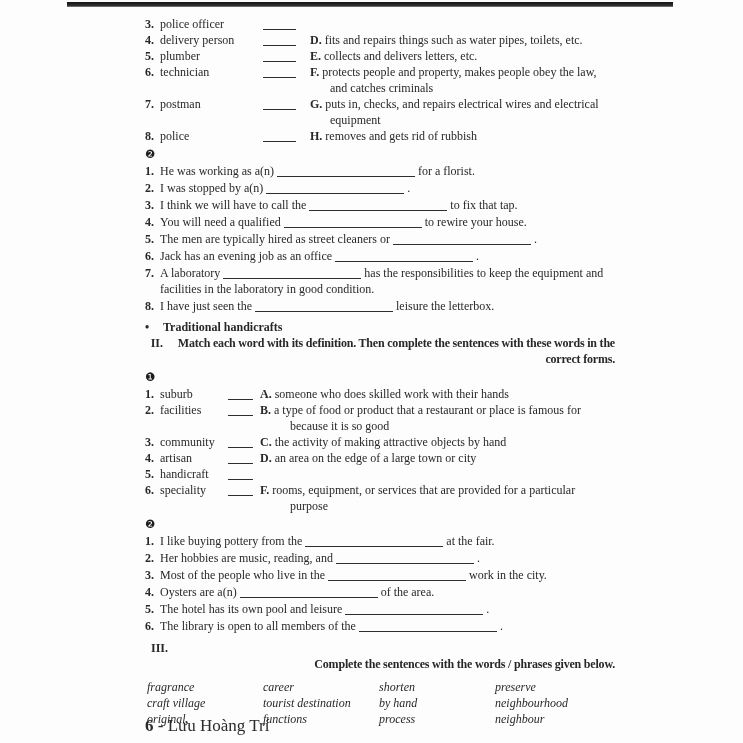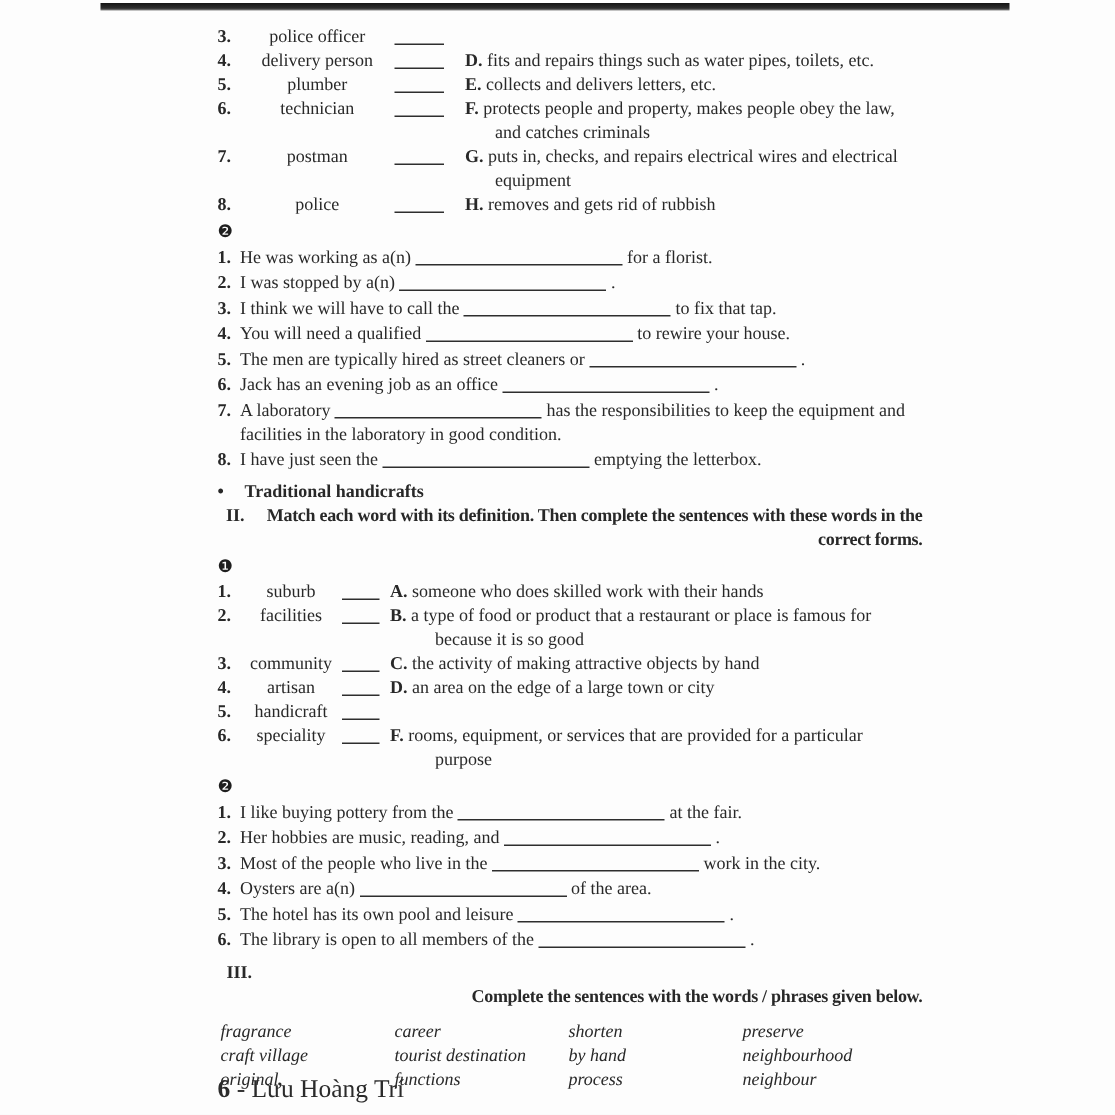--- a/index.html
+++ b/index.html
@@ -17,21 +17,21 @@
     position:absolute;left:67px;top:2px;width:606px;height:5px;
     background:linear-gradient(to bottom,#141414 0%,#2e2e2e 70%,#8a8a8a 100%);
   }
   .content{
     position:absolute;left:145px;top:16px;width:470px;
     font-size:12px;line-height:16px;
   }
   
   .mrow{display:flex;}
   .num{width:15px;flex:none;font-weight:bold;}
-  .mword{width:103px;flex:none;text-align:center;}
+  .mword{width:103px;flex:none;}
   .mline{width:33px;height:12px;flex:none;border-bottom:1.4px solid #2e2e2e;margin-right:14px;margin-top:1px;}
   .mdef{flex:1;padding-left:20px;text-indent:-20px;}
   .dletter{font-weight:bold;margin-right:3px;}
   
   .hc .mword{width:68px;}
   .hc .mline{width:25px;margin-right:7px;}
   .hc .mdef{padding-left:30px;text-indent:-30px;}
   
   .srow{display:flex;margin-bottom:1px;}
   .stext{flex:1;}
@@ -140,21 +140,21 @@
           <span class="stext"><span>Jack has an evening job as an office</span><span class="blank"></span><span>.</span></span>
         </div>
 
         <div class="srow">
           <span class="num">7.</span>
           <span class="stext"><span>A laboratory</span><span class="blank"></span><span>has the responsibilities to keep the equipment and facilities in the laboratory in good condition.</span></span>
         </div>
 
         <div class="srow">
           <span class="num">8.</span>
-          <span class="stext"><span>I have just seen the</span><span class="blank"></span><span>emptying the letterbox.</span></span>
+          <span class="stext"><span>I have just seen the</span><span class="blank"></span><span>leisure the letterbox.</span></span>
         </div>
 
     </div>
 
     <div class="topic-row">
       <span class="hnum">•</span>
       <span>Traditional handicrafts</span>
     </div>
 
     <div class="instr-row">

